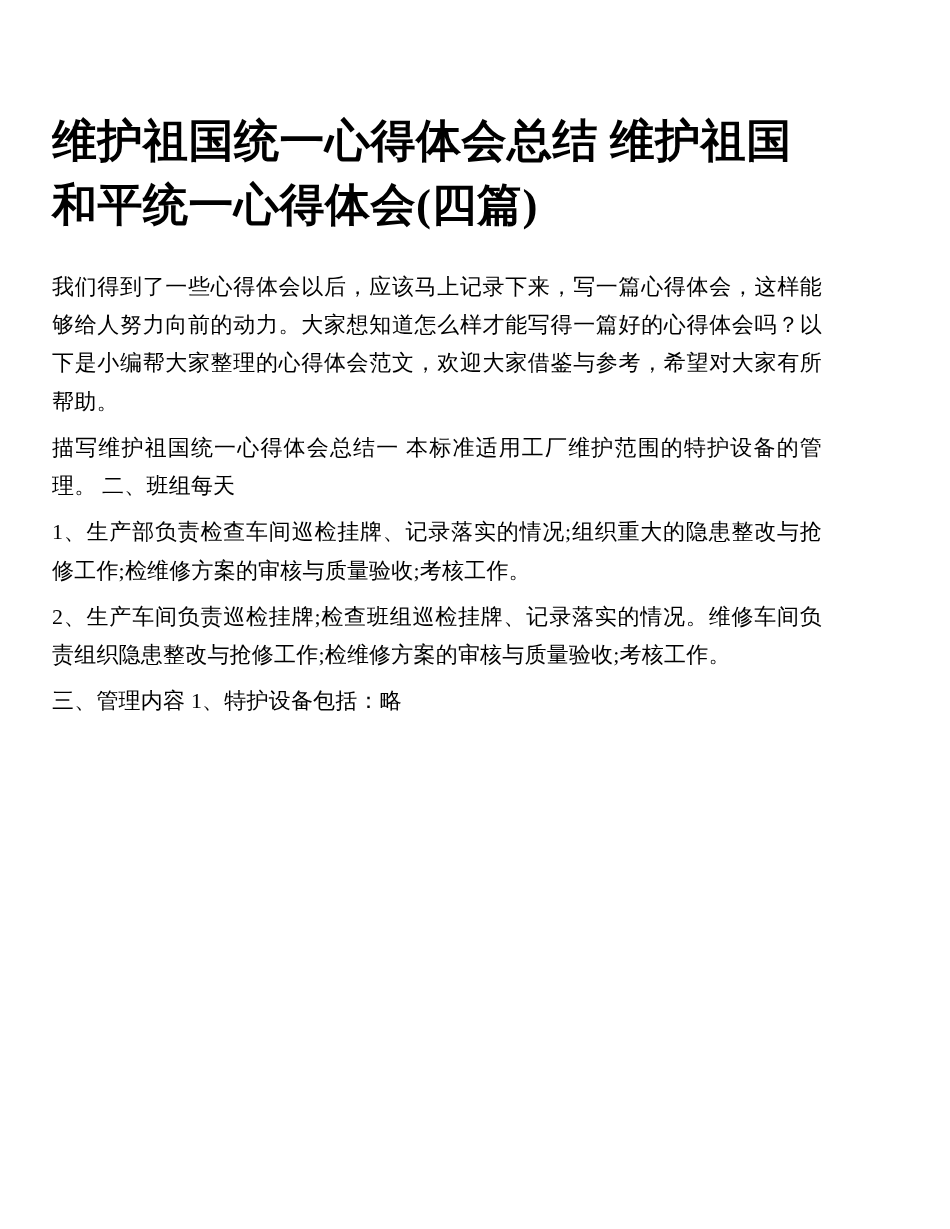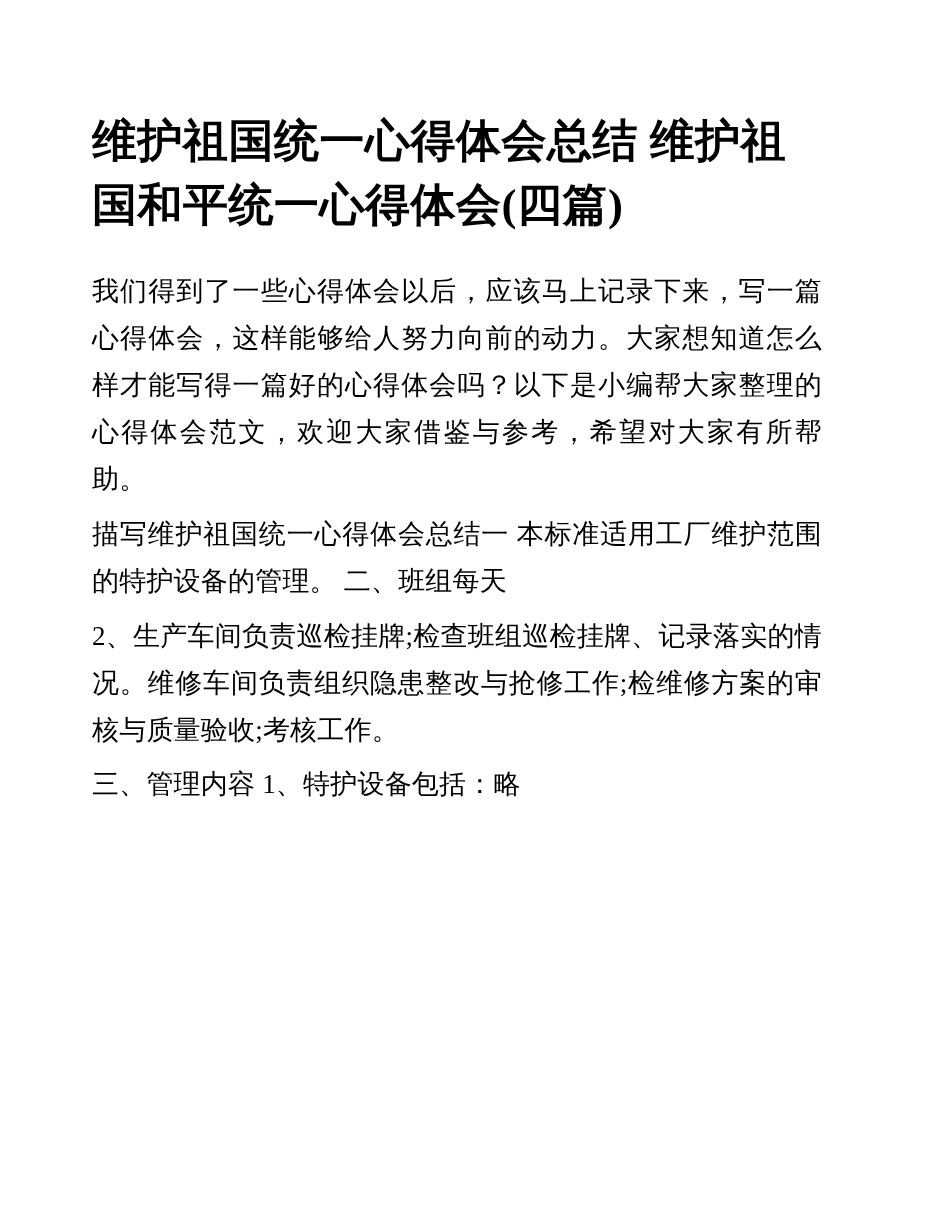--- a/index.html
+++ b/index.html
@@ -11,47 +11,48 @@
     width: 950px;
     height: 1229px;
     font-family: "Liberation Serif", "DejaVu Serif", serif;
     color: #000000;
     overflow: hidden;
   }
   .page {
     width: 950px;
     height: 1229px;
     box-sizing: border-box;
-    padding: 110px 128px 0 92px;
+    padding: 110px 128px 0 52px;
     background: #ffffff;
   }
   .doc-title {
     font-family: "Liberation Serif", "DejaVu Serif", serif;
     font-size: 45px;
     font-weight: bold;
     line-height: 1.42;
     letter-spacing: 0.5px;
     margin: 0 0 30px 0;
     color: #000;
     word-break: break-all;
   }
   .para {
-    font-size: 27px;
+    font-size: 22px;
     line-height: 1.74;
     margin: 0 0 8px 0;
     text-align: justify;
     word-break: break-all;
     letter-spacing: 0.2px;
   }
 </style>
 </head>
 <body>
 
 <div class="page">
 
   <h1 class="doc-title">维护祖国统一心得体会总结 维护祖国和平统一心得体会(四篇)</h1>
 
   <p class="para">我们得到了一些心得体会以后，应该马上记录下来，写一篇心得体会，这样能够给人努力向前的动力。大家想知道怎么样才能写得一篇好的心得体会吗？以下是小编帮大家整理的心得体会范文，欢迎大家借鉴与参考，希望对大家有所帮助。</p>
   <p class="para">描写维护祖国统一心得体会总结一 本标准适用工厂维护范围的特护设备的管理。 二、班组每天</p>
+  <p class="para">1、生产部负责检查车间巡检挂牌、记录落实的情况;组织重大的隐患整改与抢修工作;检维修方案的审核与质量验收;考核工作。</p>
   <p class="para">2、生产车间负责巡检挂牌;检查班组巡检挂牌、记录落实的情况。维修车间负责组织隐患整改与抢修工作;检维修方案的审核与质量验收;考核工作。</p>
   <p class="para">三、管理内容 1、特护设备包括：略</p>
 
 </div>
 
 </body></html>

